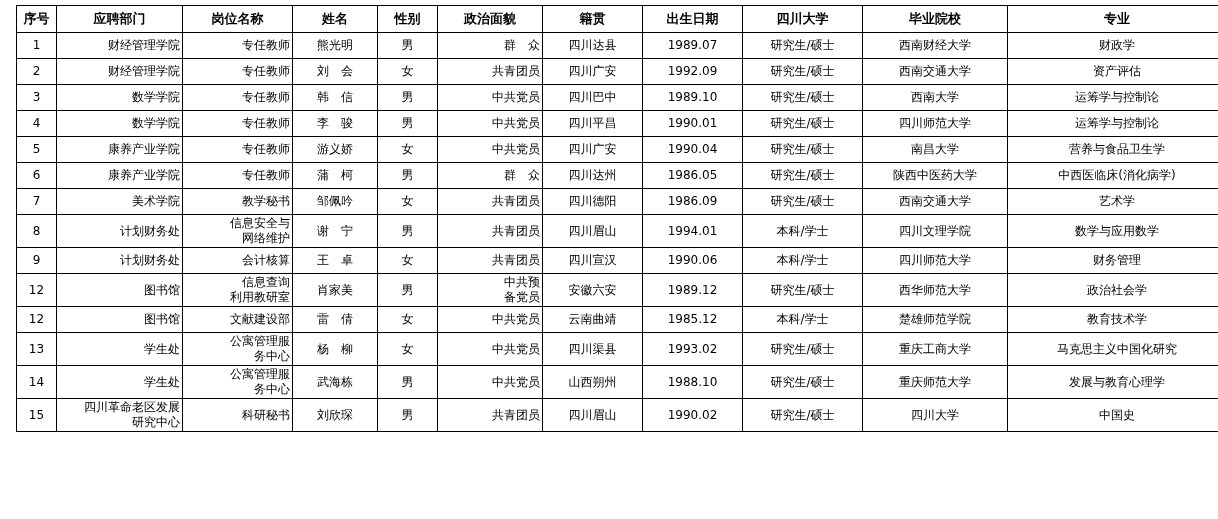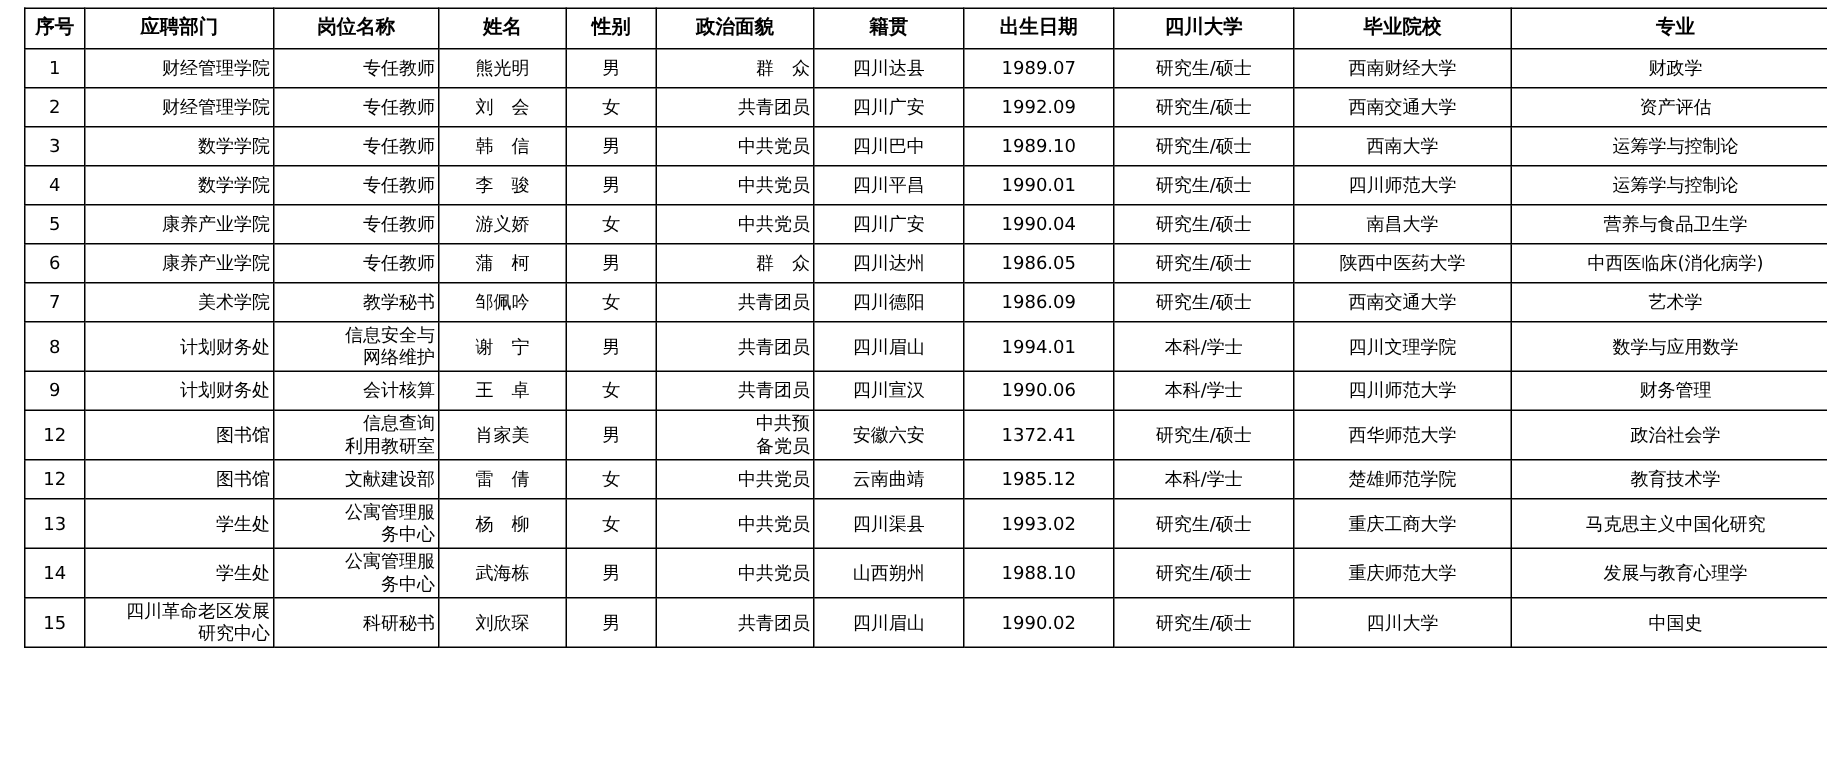--- a/index.html
+++ b/index.html
@@ -340,21 +340,21 @@
           </td>
           <td class="name-cell">肖家美</td>
           <td>男</td>
           <td>
             <div class="cell-lines">
               <span>中共预</span>
               <span>备党员</span>
             </div>
           </td>
           <td>安徽六安</td>
-          <td>1372.41</td>
+          <td>1989.12</td>
           <td>研究生/硕士</td>
           <td>西华师范大学</td>
           <td>政治社会学</td>
         </tr>
         <tr>
           <td>12</td>
           <td>
             <div class="cell-lines">
               <span>图书馆</span>
             </div>

